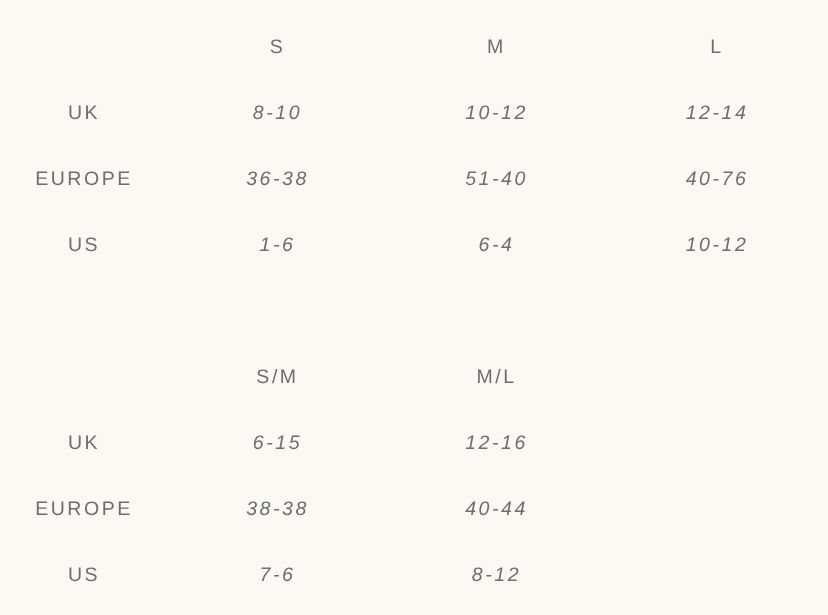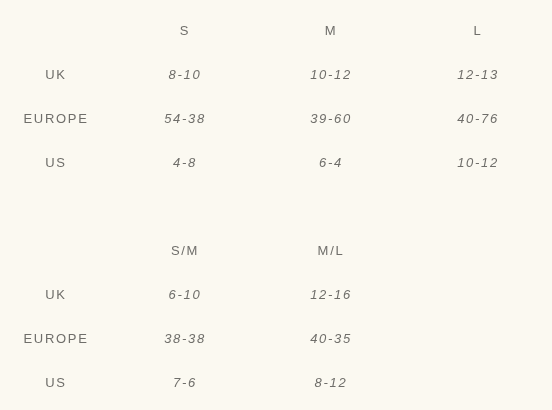--- a/index.html
+++ b/index.html
@@ -95,31 +95,31 @@
           <th class="hdr-cell">S</th>
           <th class="hdr-cell">M</th>
           <th class="hdr-cell">L</th>
         </tr>
       </thead>
       <tbody>
         <tr>
           <td class="row-label">UK</td>
           <td class="value-cell">8-10</td>
           <td class="value-cell">10-12</td>
-          <td class="value-cell">12-13</td>
+          <td class="value-cell">12-14</td>
         </tr>
         <tr>
           <td class="row-label">EUROPE</td>
-          <td class="value-cell">54-38</td>
-          <td class="value-cell">39-60</td>
+          <td class="value-cell">36-38</td>
+          <td class="value-cell">51-40</td>
           <td class="value-cell">40-76</td>
         </tr>
         <tr>
           <td class="row-label">US</td>
-          <td class="value-cell">4-8</td>
+          <td class="value-cell">1-6</td>
           <td class="value-cell">6-4</td>
           <td class="value-cell">10-12</td>
         </tr>
       </tbody>
     </table>
   </div>
 
   <div class="table-block--secondary">
     <table class="size-table">
       <colgroup>
@@ -132,28 +132,28 @@
         <tr>
           <th class="spacer-cell"></th>
           <th class="hdr-cell">S/M</th>
           <th class="hdr-cell">M/L</th>
           <th class="spacer-cell"></th>
         </tr>
       </thead>
       <tbody>
         <tr>
           <td class="row-label">UK</td>
-          <td class="value-cell">6-10</td>
+          <td class="value-cell">6-15</td>
           <td class="value-cell">12-16</td>
           <td class="spacer-cell"></td>
         </tr>
         <tr>
           <td class="row-label">EUROPE</td>
           <td class="value-cell">38-38</td>
-          <td class="value-cell">40-35</td>
+          <td class="value-cell">40-44</td>
           <td class="spacer-cell"></td>
         </tr>
         <tr>
           <td class="row-label">US</td>
           <td class="value-cell">7-6</td>
           <td class="value-cell">8-12</td>
           <td class="spacer-cell"></td>
         </tr>
       </tbody>
     </table>

